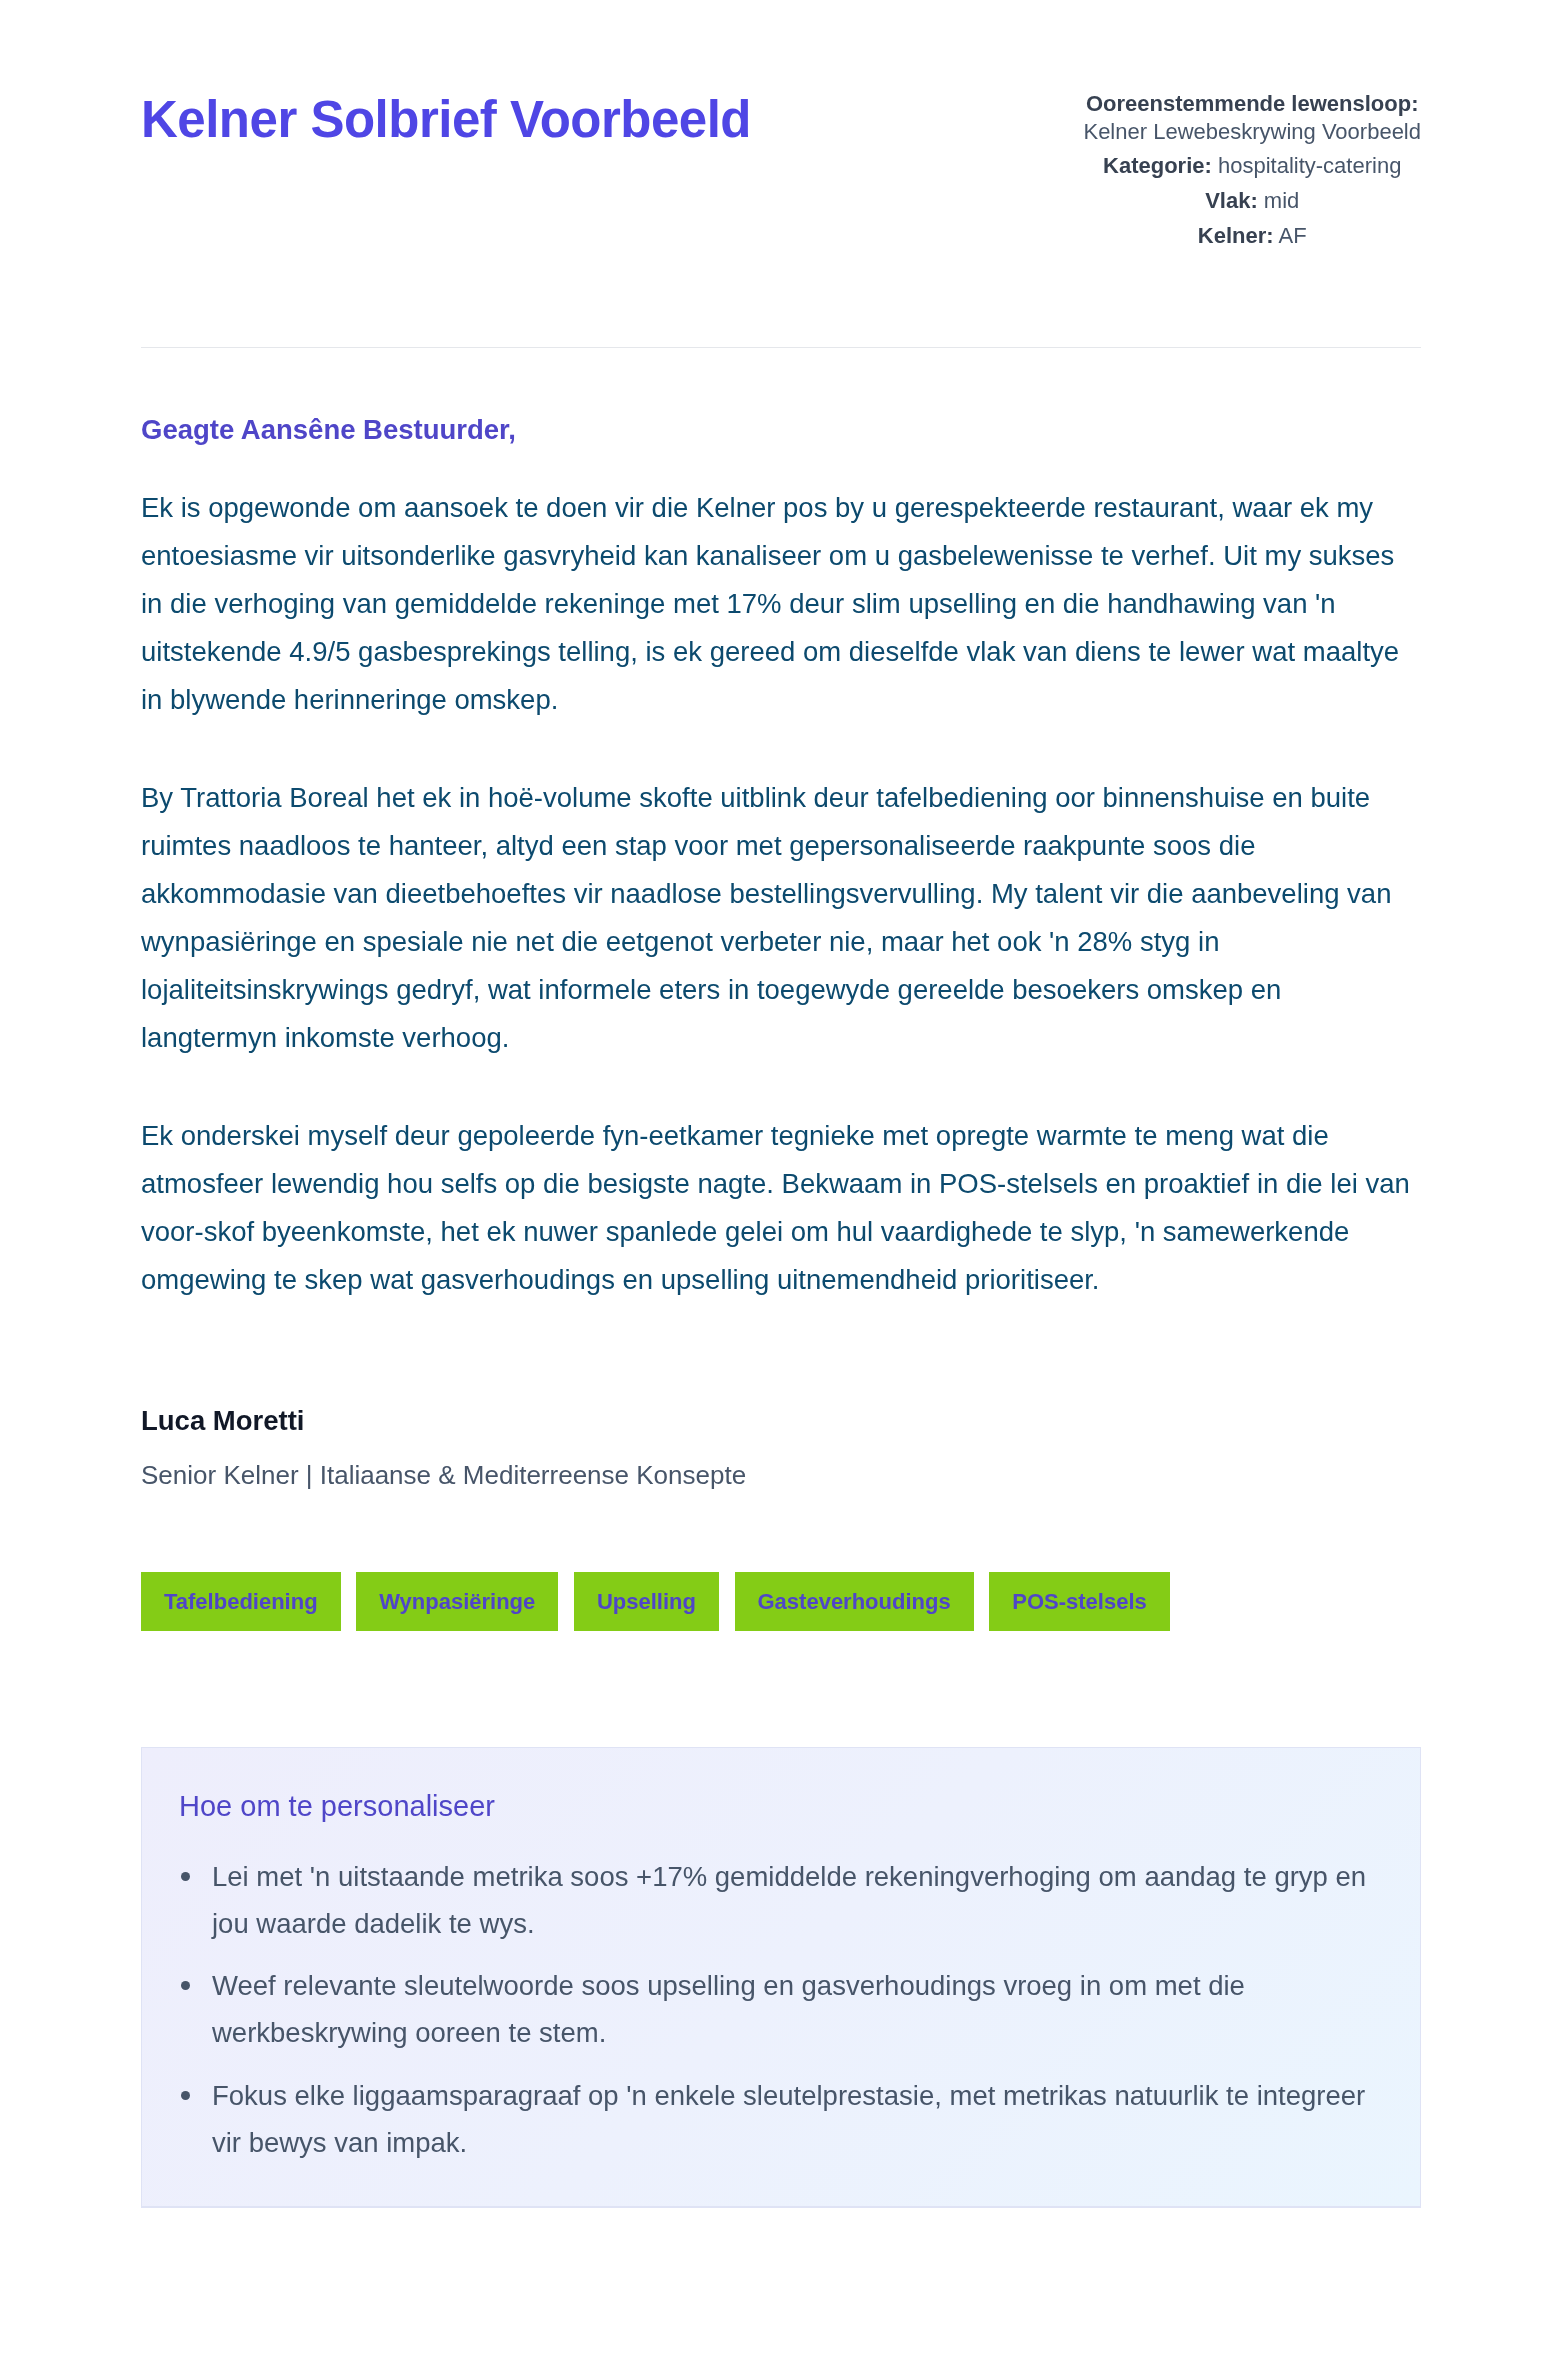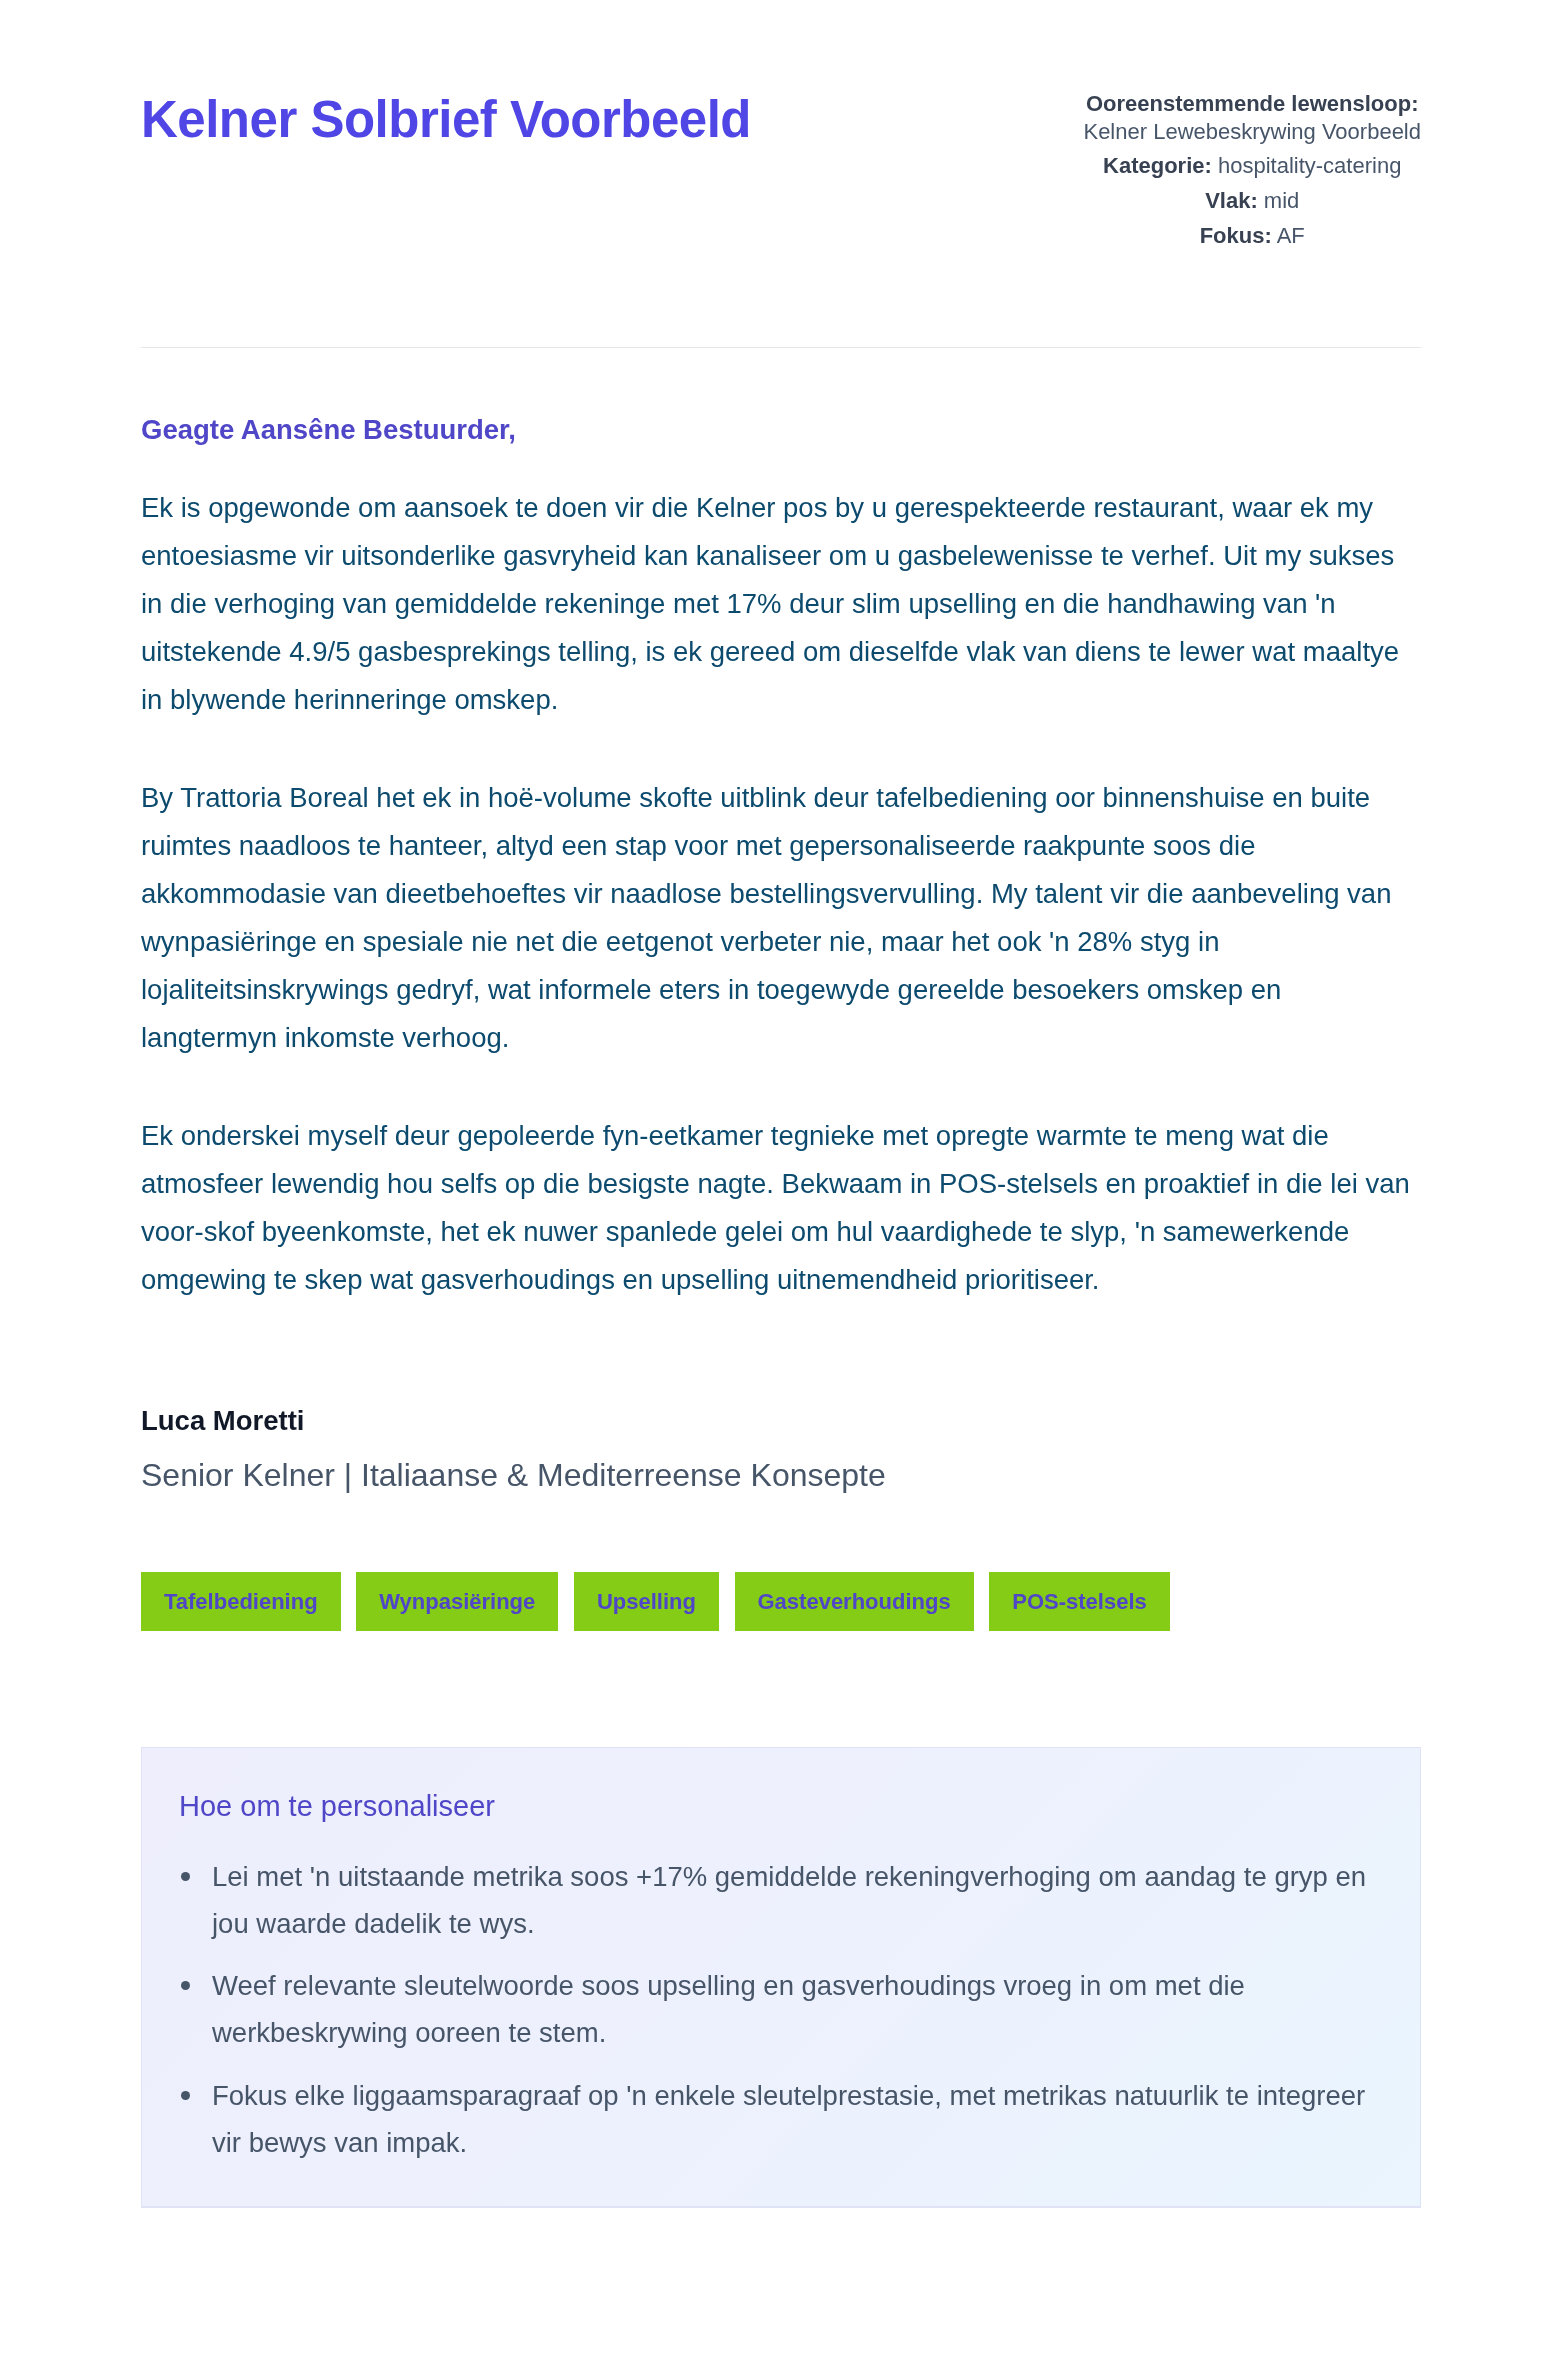--- a/index.html
+++ b/index.html
@@ -73,21 +73,21 @@
 
     .signature { margin-top: 99px; }
     .sig-name {
       font-size: 27.5px;
       font-weight: 700;
       color: #111827;
       line-height: 35px;
     }
     .sig-title {
       margin-top: 20px;
-      font-size: 32px;
+      font-size: 26px;
       color: #475569;
       line-height: 35px;
     }
 
     .tags {
       margin-top: 79px;
       display: flex;
       gap: 15.6px;
     }
     .tag {
@@ -153,21 +153,21 @@
       </div>
       <div class="row">
         <span class="lbl">Kategorie:</span>
         <span class="val">hospitality-catering</span>
       </div>
       <div class="row">
         <span class="lbl">Vlak:</span>
         <span class="val">mid</span>
       </div>
       <div class="row">
-        <span class="lbl">Fokus:</span>
+        <span class="lbl">Kelner:</span>
         <span class="val">AF</span>
       </div>
     </div>
   </header>
 
   <section>
     <div class="greeting">Geagte Aansêne Bestuurder,</div>
 
     <div class="body-text">
       <p class="para">Ek is opgewonde om aansoek te doen vir die Kelner pos by u gerespekteerde restaurant, waar ek my entoesiasme vir uitsonderlike gasvryheid kan kanaliseer om u gasbelewenisse te verhef. Uit my sukses in die verhoging van gemiddelde rekeninge met 17% deur slim upselling en die handhawing van 'n uitstekende 4.9/5 gasbesprekings telling, is ek gereed om dieselfde vlak van diens te lewer wat maaltye in blywende herinneringe omskep.</p>

